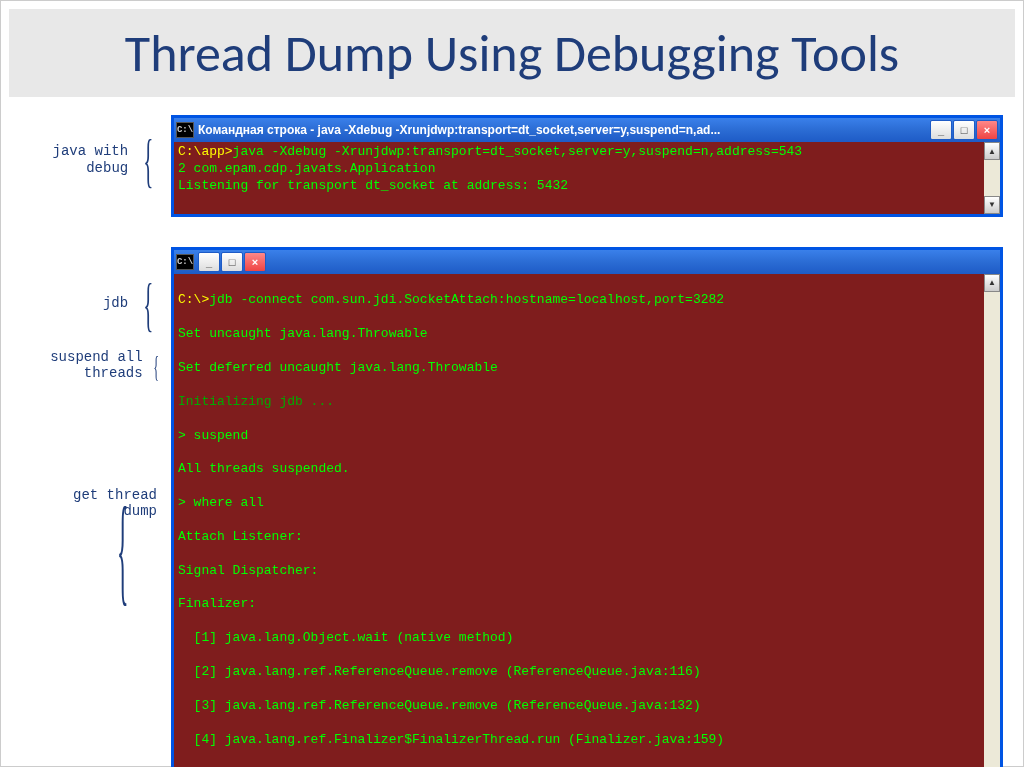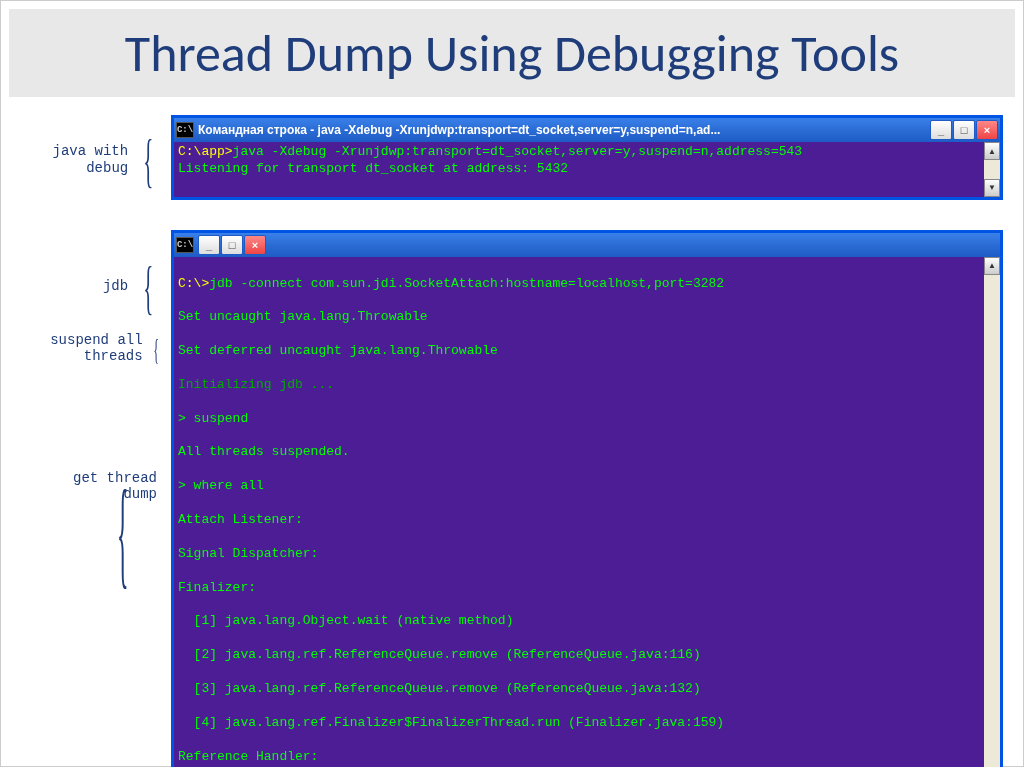--- a/index.html
+++ b/index.html
@@ -143,21 +143,21 @@
   .cmd-body {
     display: flex;
   }
   .cmd-content {
     flex: 1;
     padding: 2px 4px;
     color: #fff;
     font-family: "Lucida Console", "Courier New", monospace;
     font-size: 13px;
     line-height: 1.3;
-    background: #4c1d95;
+    background: #7f1d1d;
   }
   .cmd-content .prompt-yellow {
     color: #ffff00;
   }
   .cmd-content .green {
     color: #00ff00;
   }
   .cmd-content .dim-green {
     color: #00aa00;
   }
@@ -208,20 +208,21 @@
           <span class="cmd-title">Командная строка - java -Xdebug -Xrunjdwp:transport=dt_socket,server=y,suspend=n,ad...</span>
           <div class="cmd-controls">
             <div class="cmd-btn">_</div>
             <div class="cmd-btn">□</div>
             <div class="cmd-btn close">×</div>
           </div>
         </div>
         <div class="cmd-body">
           <div class="cmd-content">
             <div><span class="prompt-yellow">C:\app&gt;</span><span class="green">java -Xdebug -Xrunjdwp:transport=dt_socket,server=y,suspend=n,address=543</span></div>
+            <div><span class="green">2 com.epam.cdp.javats.Application</span></div>
             <div><span class="green">Listening for transport dt_socket at address: 5432</span></div>
             <div>&nbsp;</div>
           </div>
           <div class="scrollbar">
             <div class="scroll-arrow">▲</div>
             <div class="scroll-track"></div>
             <div class="scroll-arrow">▼</div>
           </div>
         </div>
       </div>

